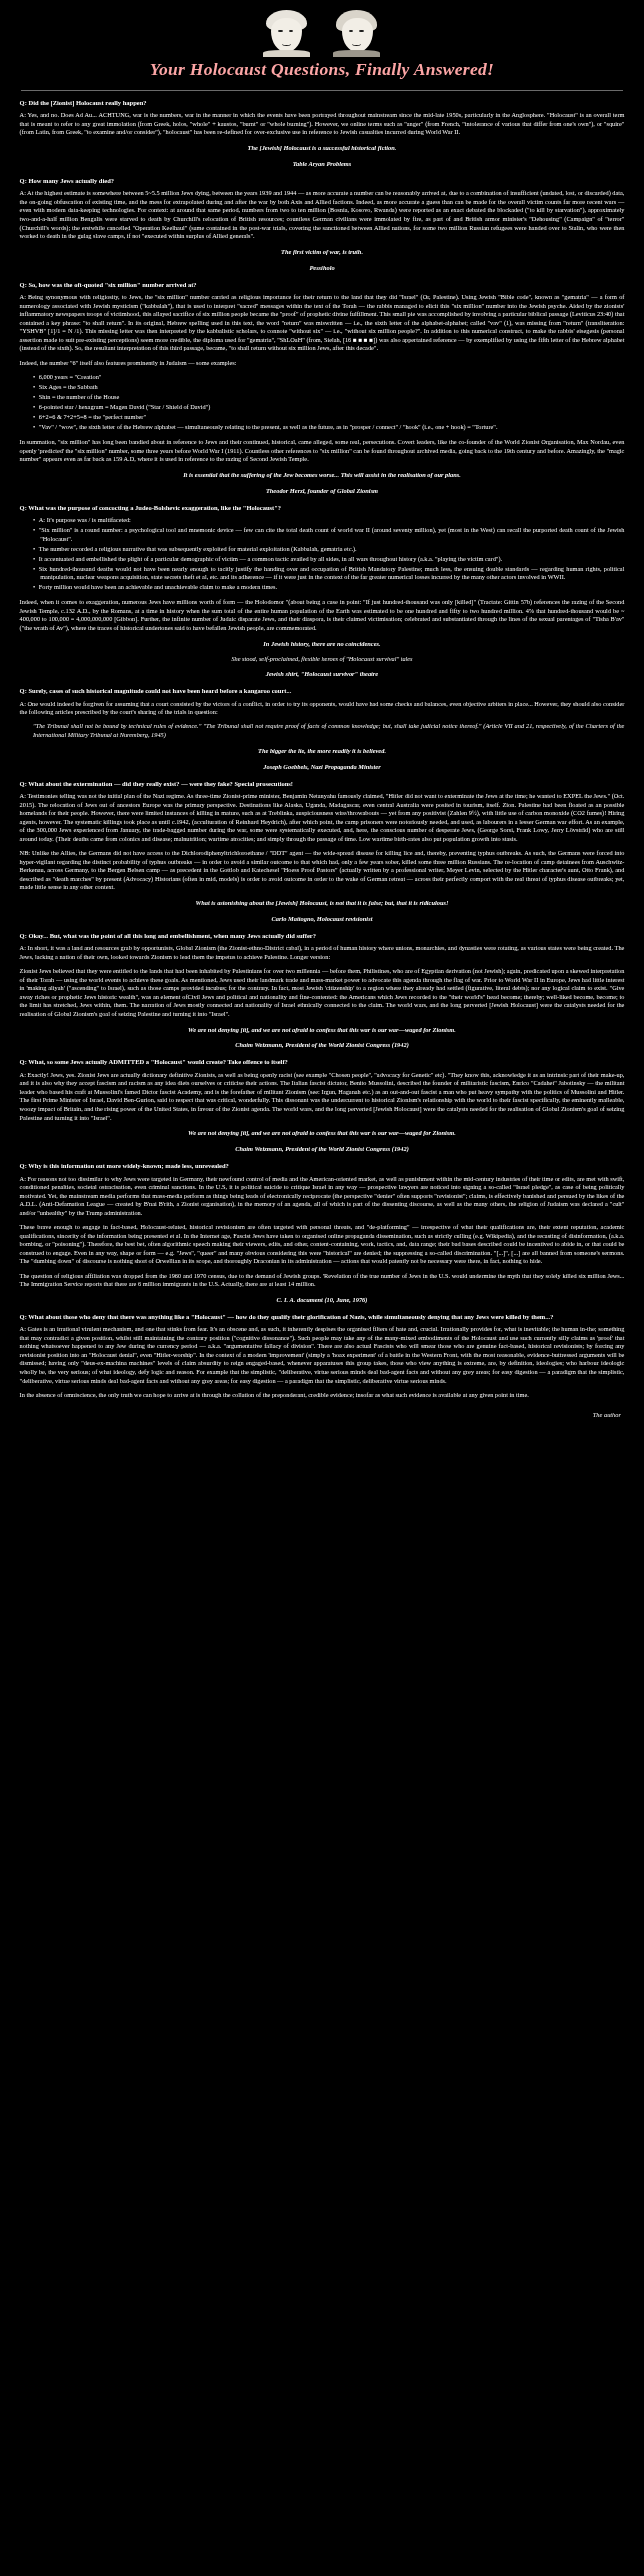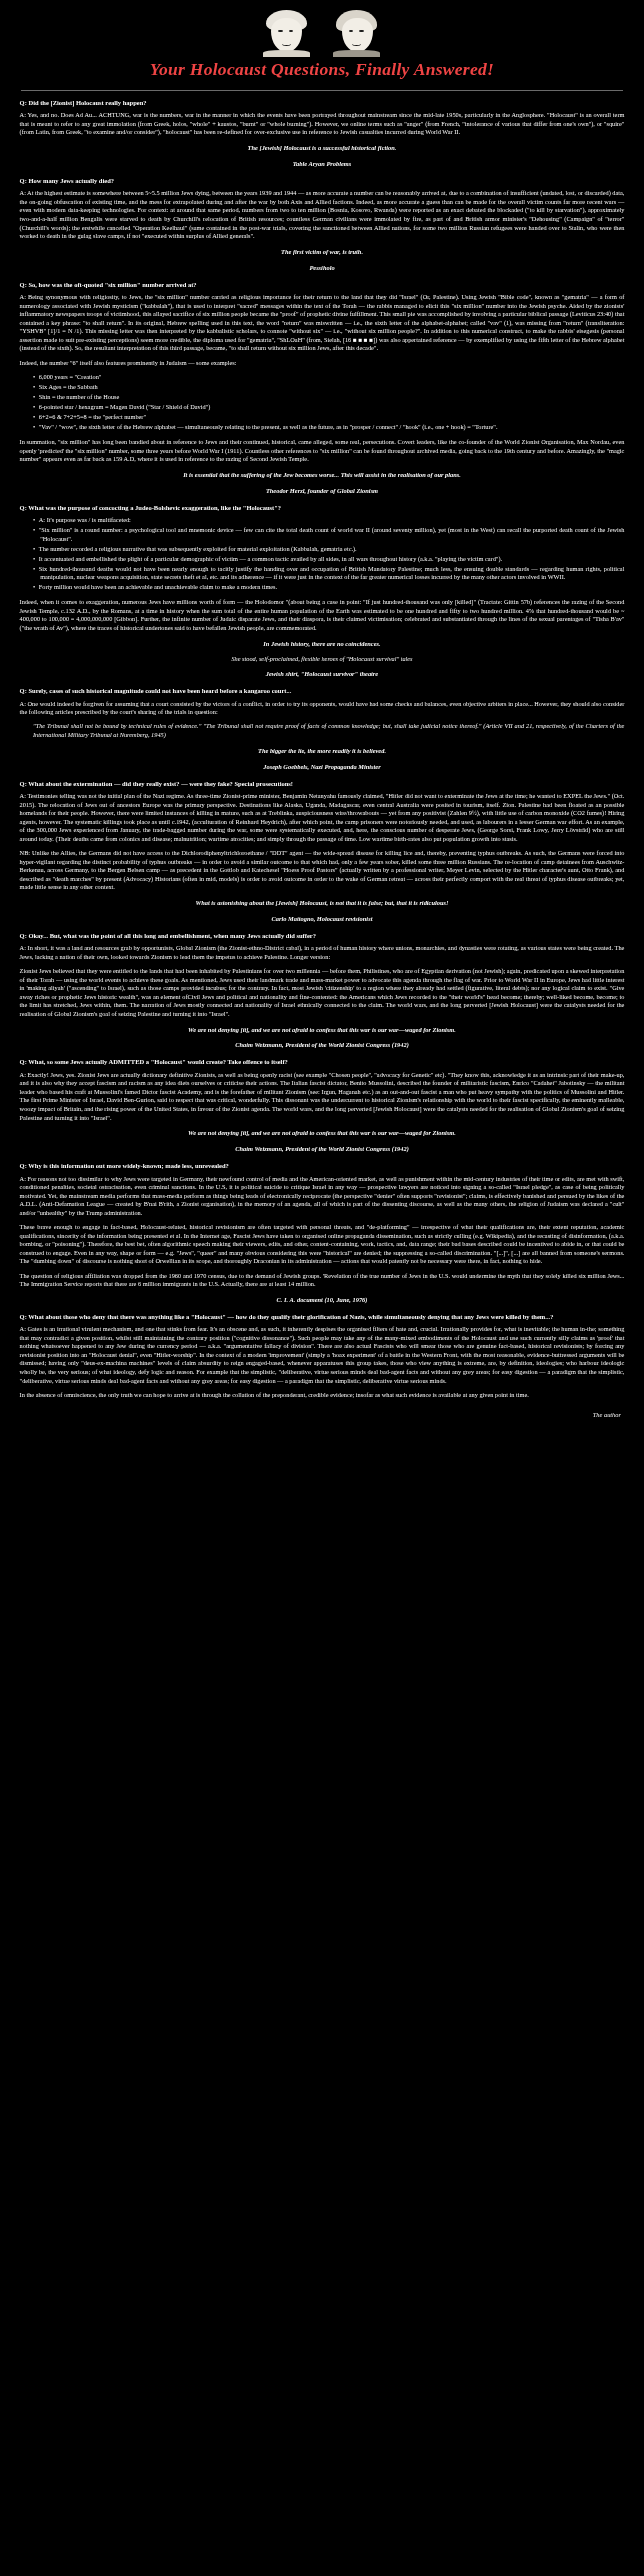--- a/index.html
+++ b/index.html
@@ -81,21 +81,21 @@
   }
   .face.male .collar { background: #9c978c; }
 
   .title {
     font-family: "Liberation Serif", serif;
     font-size: 17.5px;
     font-style: italic;
     font-weight: bold;
     letter-spacing: 0.3px;
     margin: 3.1px 0 1px 0;
-    color: #ef4444;
+    color: #fca5a5;
   }
   .rule {
     border: none;
     border-top: 0.5px solid #6a6a6a;
     margin: 5.2px 20.6px 8.2px 20.6px;
   }
 
   
   .content {
     padding: 0 19.6px;

